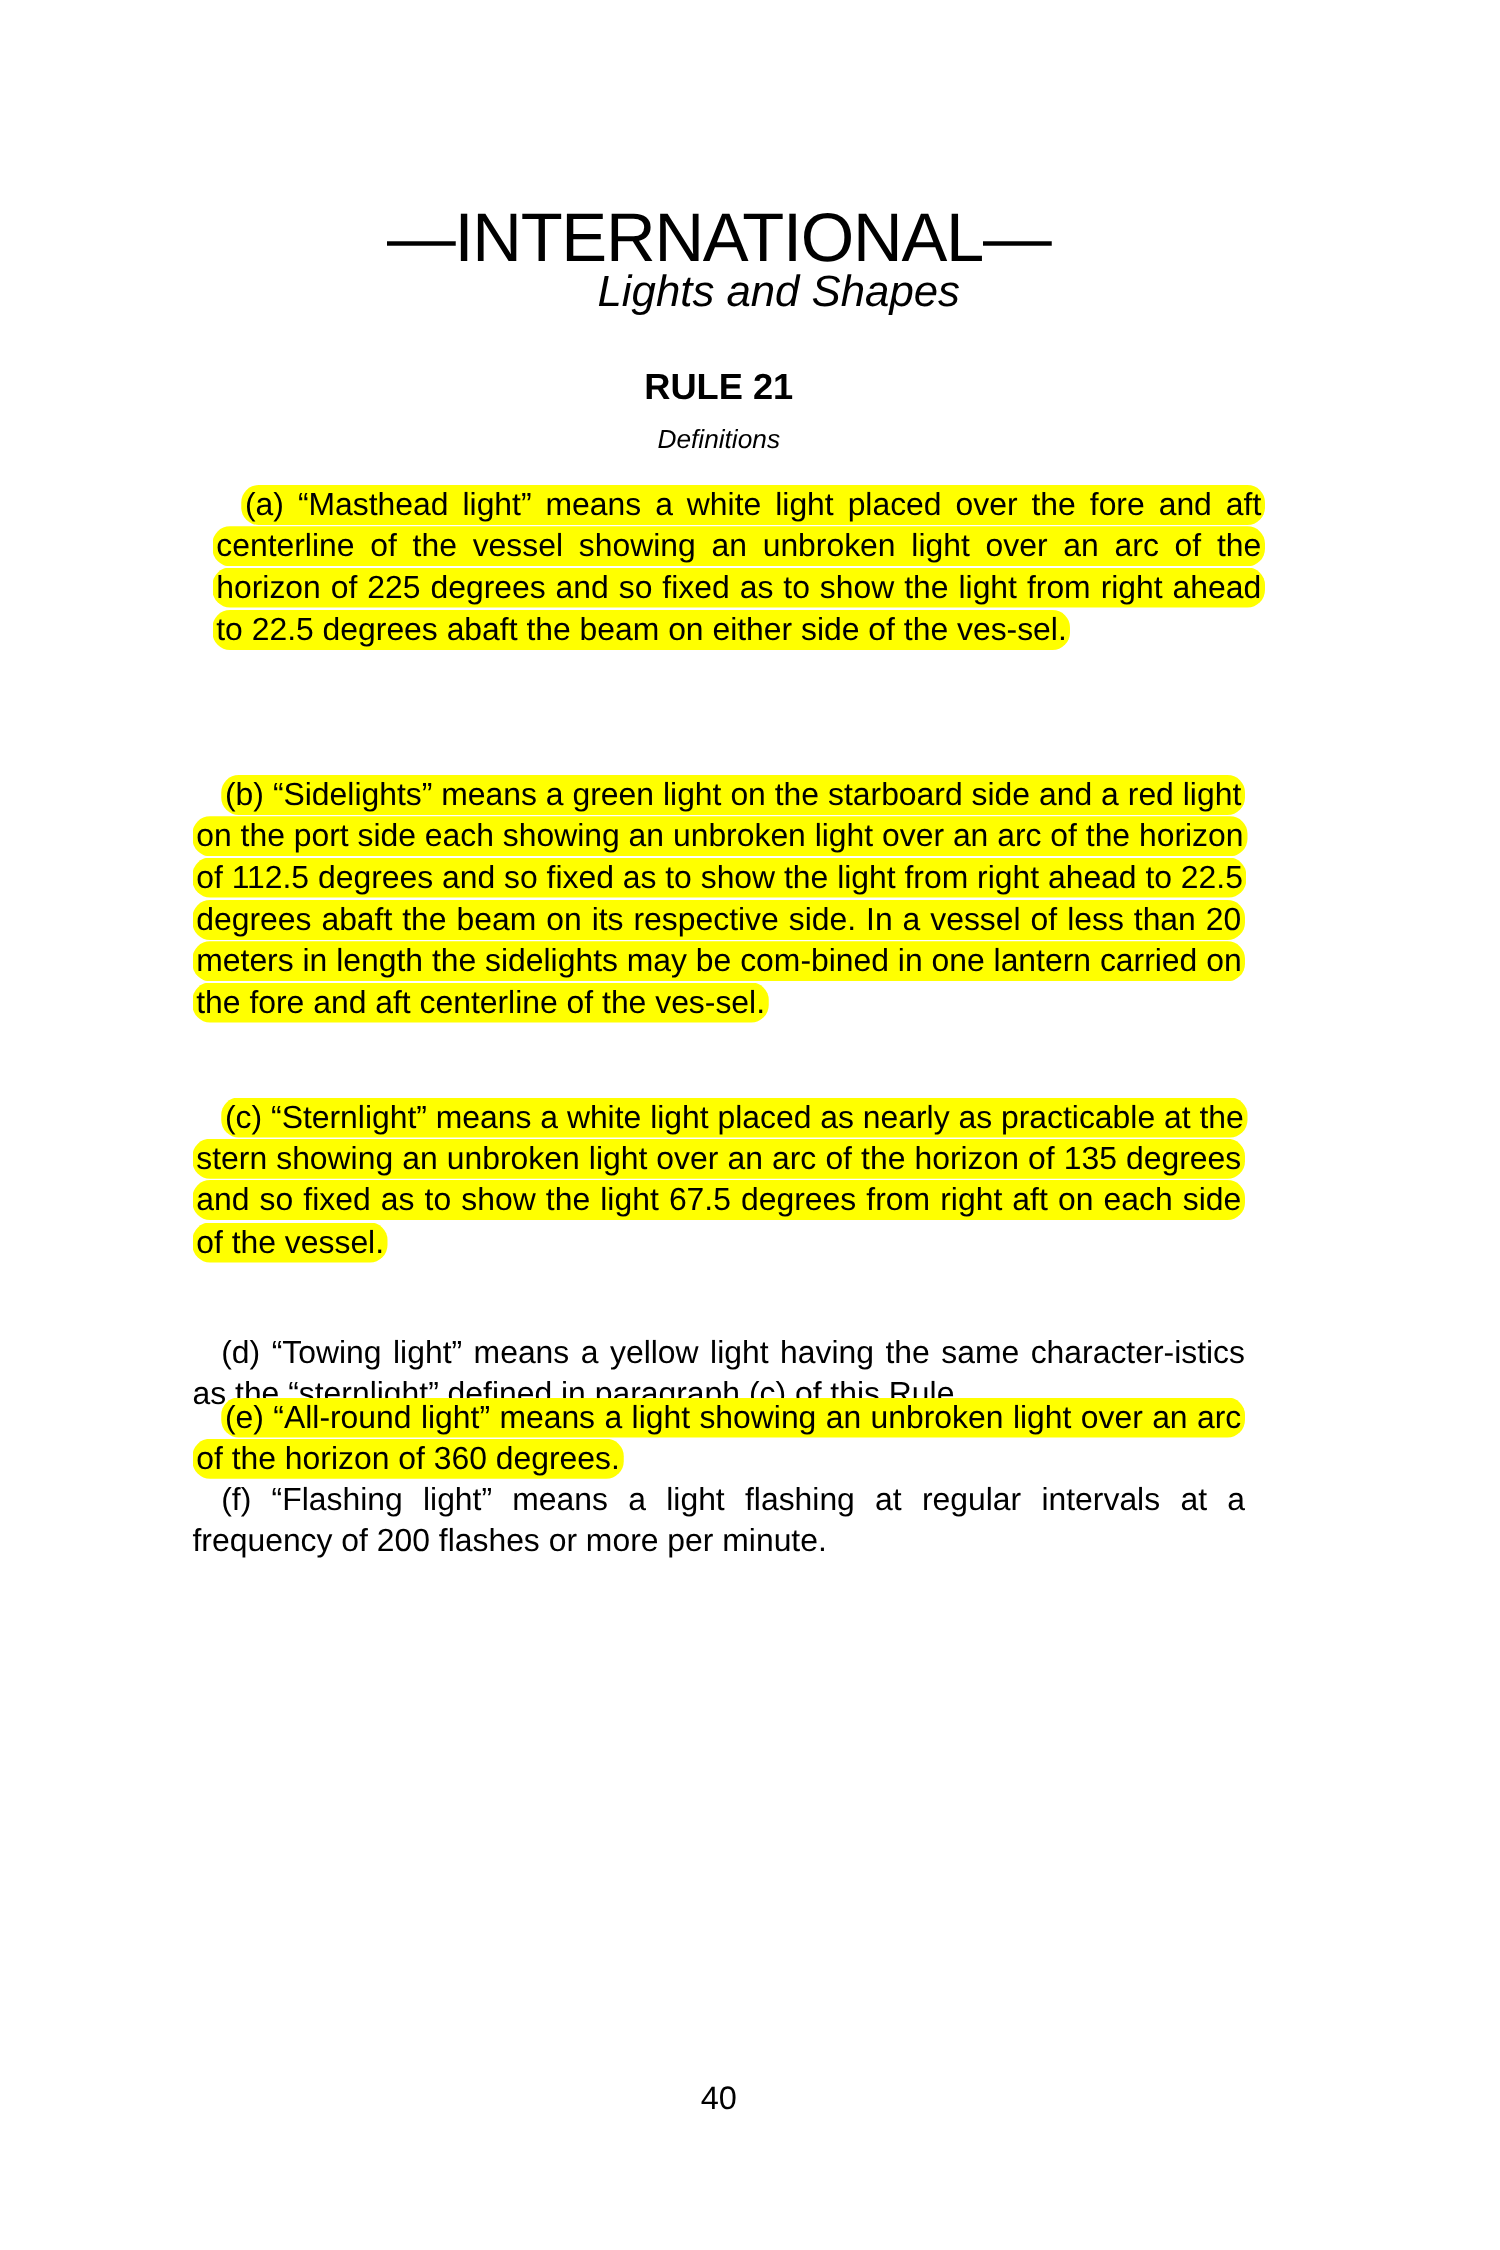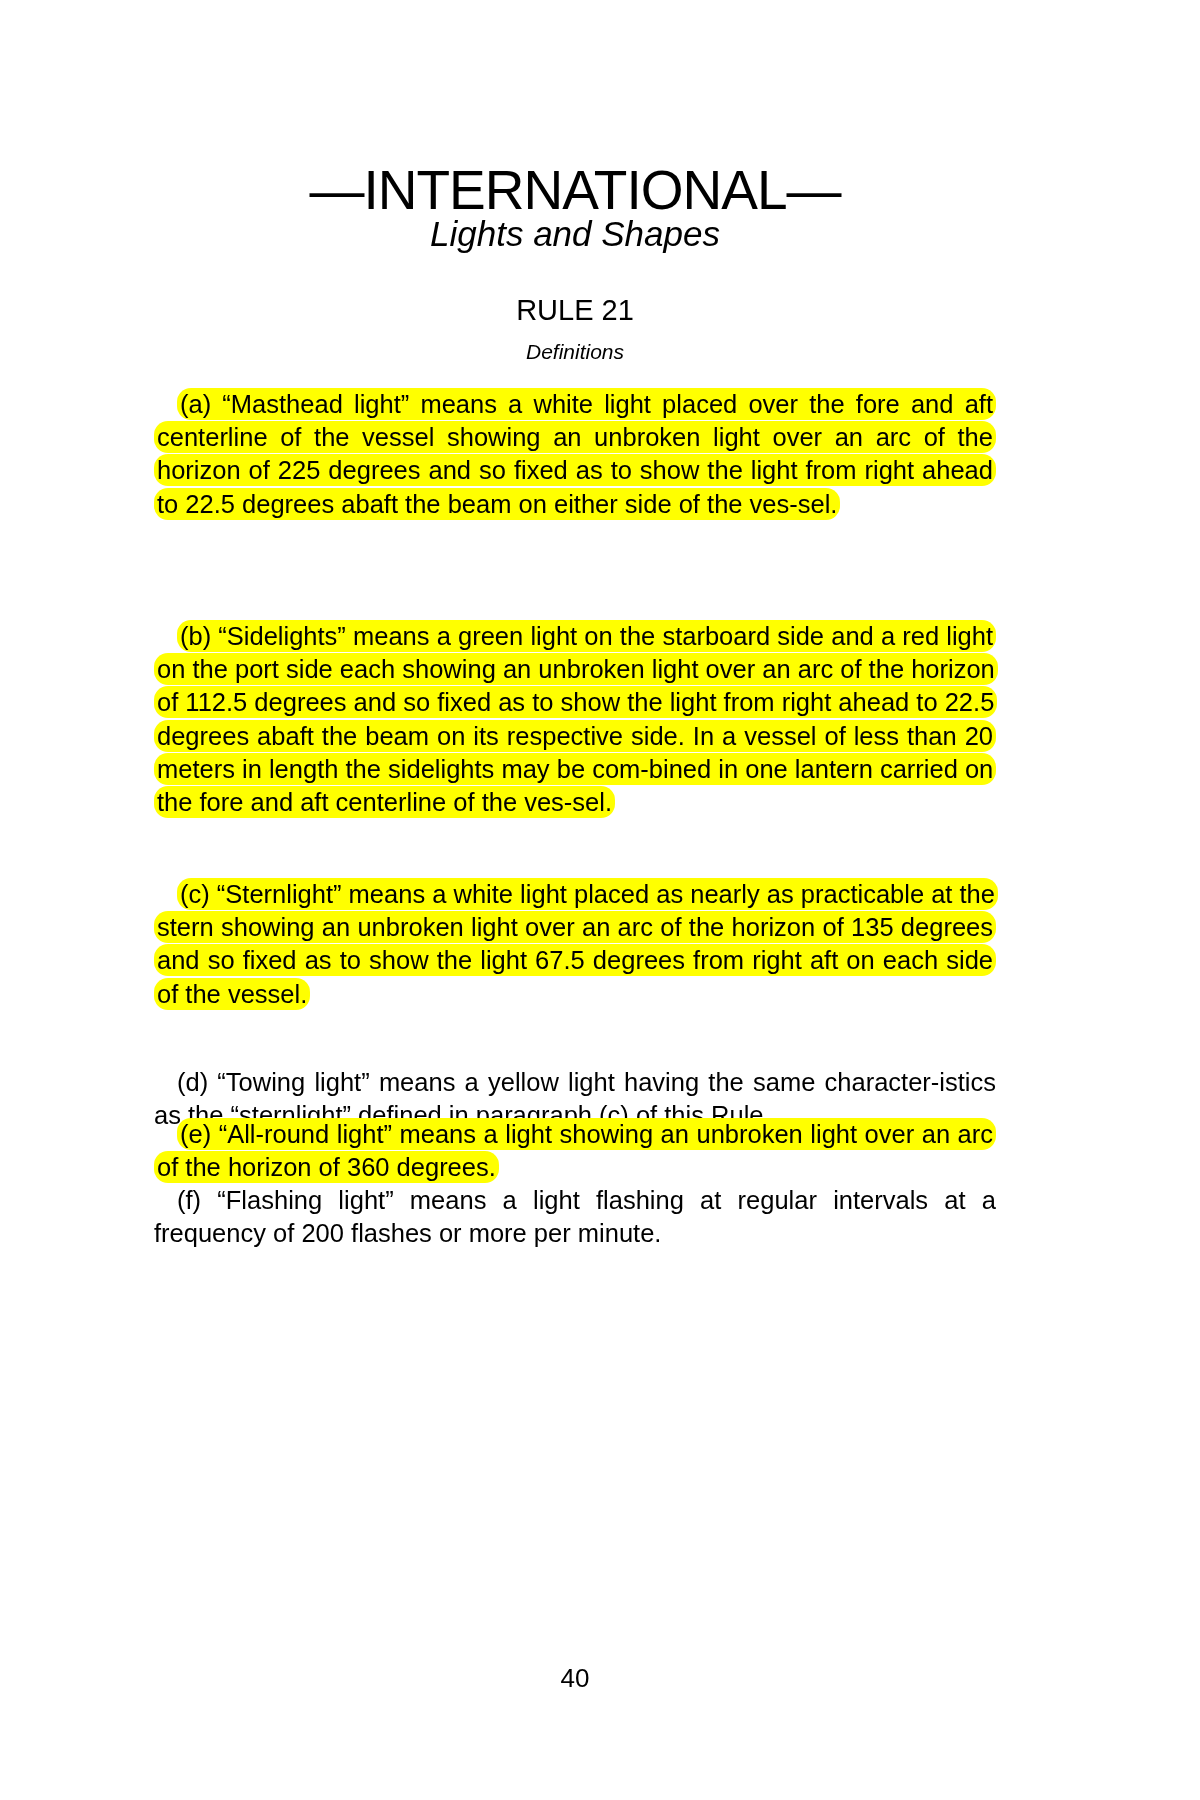--- a/index.html
+++ b/index.html
@@ -29,30 +29,31 @@
     }
     .page-subtitle {
       position: absolute;
       left: 0;
       width: 1150px;
       top: 212px;
       text-align: center;
       font-size: 35px;
       line-height: 44px;
       font-style: italic;
+      padding-left: 48px;
     }
     .rule-number {
       position: absolute;
       left: 0;
       width: 1150px;
       top: 292px;
       text-align: center;
       font-size: 29px;
       line-height: 36px;
-      font-weight: normal;
+      font-weight: bold;
     }
     .rule-heading {
       position: absolute;
       left: 0;
       width: 1150px;
       top: 333px;
       text-align: center;
       font-size: 21px;
       line-height: 38px;
       font-style: italic;
@@ -87,21 +88,21 @@
   </style>
 </head>
 <body>
 
 <div class="page-title">—INTERNATIONAL—</div>
 <div class="page-subtitle">Lights and Shapes</div>
 
 <div class="rule-number">RULE 21</div>
 <div class="rule-heading">Definitions</div>
 
-<p class="para hl" style="top:388px;">
+<p class="para hl" style="top:388px;margin-left:16px;">
   <span class="txt">(a) “Masthead light” means a white light placed over the fore and aft centerline of the vessel showing an unbroken light over an arc of the horizon of 225 degrees and so fixed as to show the light from right ahead to 22.5 degrees abaft the beam on either side of the ves-sel.</span>
 </p>
 
 <p class="para hl" style="top:620px;">
   <span class="txt">(b) “Sidelights” means a green light on the starboard side and a red light on the port side each showing an unbroken light over an arc of the horizon of 112.5 degrees and so fixed as to show the light from right ahead to 22.5 degrees abaft the beam on its respective side. In a vessel of less than 20 meters in length the sidelights may be com-bined in one lantern carried on the fore and aft centerline of the ves-sel.</span>
 </p>
 
 <p class="para hl" style="top:878px;">
   <span class="txt">(c) “Sternlight” means a white light placed as nearly as practicable at the stern showing an unbroken light over an arc of the horizon of 135 degrees and so fixed as to show the light 67.5 degrees from right aft on each side of the vessel.</span>
 </p>

